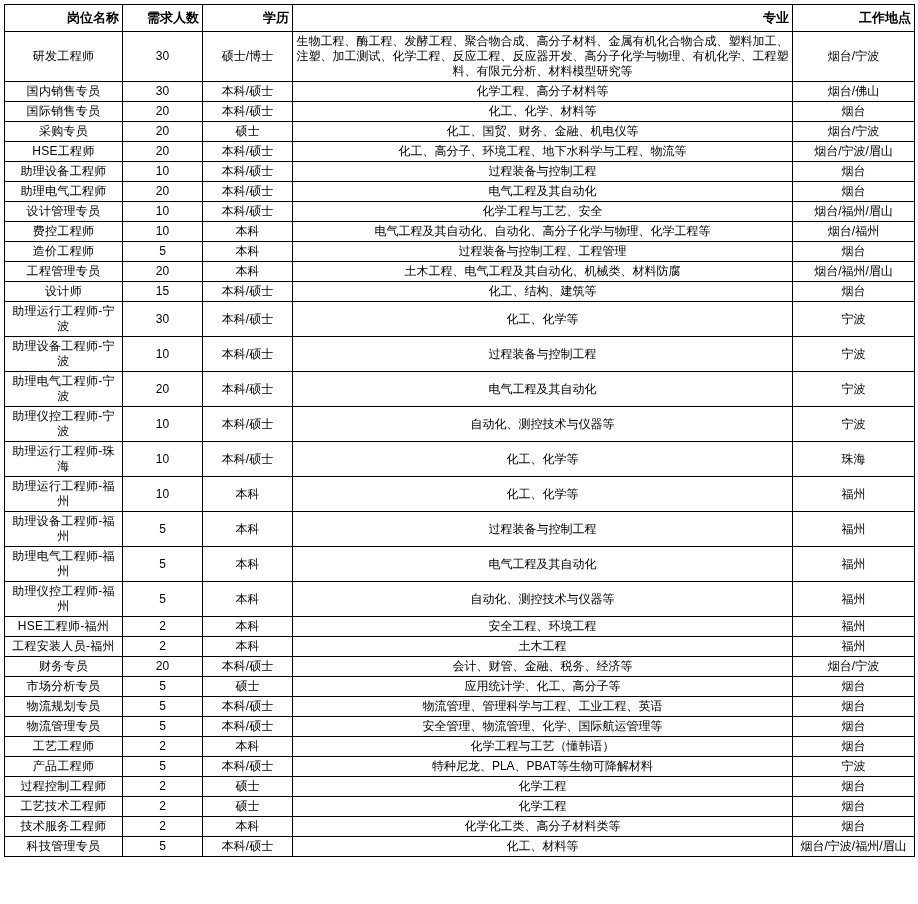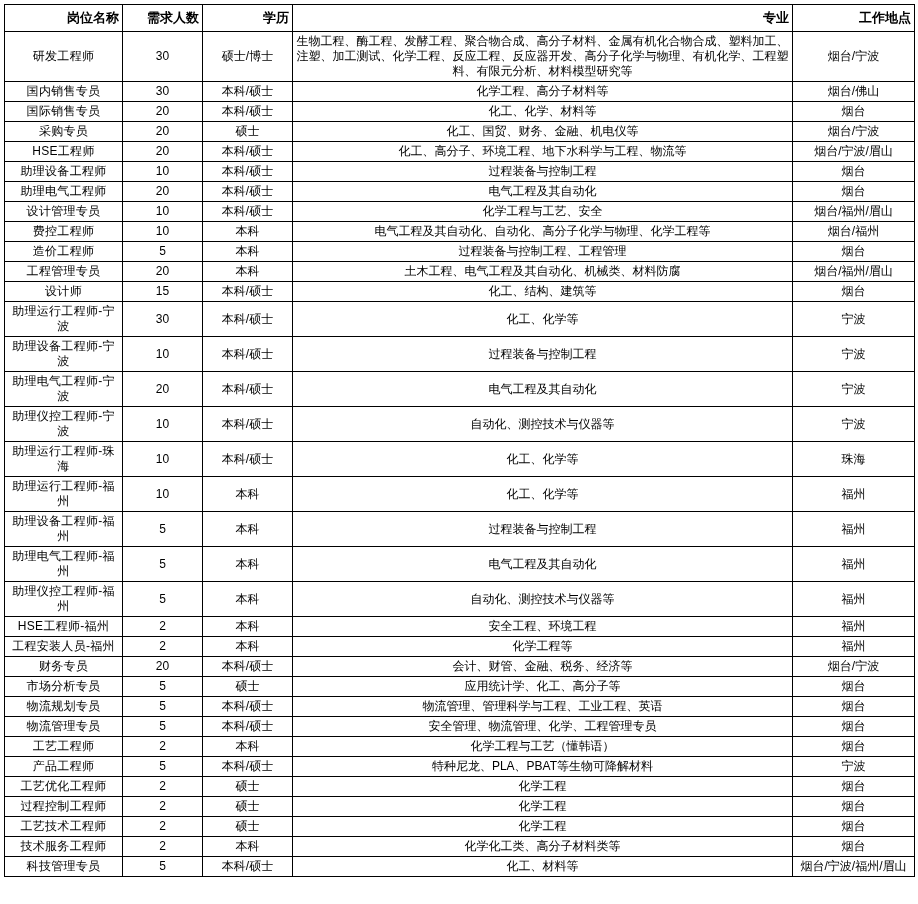--- a/index.html
+++ b/index.html
@@ -227,21 +227,21 @@
           <td class="name">HSE工程师-福州</td>
           <td>2</td>
           <td>本科</td>
           <td class="major multiline">安全工程、环境工程</td>
           <td>福州</td>
         </tr>
         <tr>
           <td class="name">工程安装人员-福州</td>
           <td>2</td>
           <td>本科</td>
-          <td class="major multiline">化学工程等</td>
+          <td class="major multiline">土木工程</td>
           <td>福州</td>
         </tr>
         <tr>
           <td class="name">财务专员</td>
           <td>20</td>
           <td>本科/硕士</td>
           <td class="major multiline">会计、财管、金融、税务、经济等</td>
           <td>烟台/宁波</td>
         </tr>
         <tr>
@@ -255,43 +255,36 @@
           <td class="name">物流规划专员</td>
           <td>5</td>
           <td>本科/硕士</td>
           <td class="major multiline">物流管理、管理科学与工程、工业工程、英语</td>
           <td>烟台</td>
         </tr>
         <tr>
           <td class="name">物流管理专员</td>
           <td>5</td>
           <td>本科/硕士</td>
-          <td class="major multiline">安全管理、物流管理、化学、工程管理专员</td>
+          <td class="major multiline">安全管理、物流管理、化学、国际航运管理等</td>
           <td>烟台</td>
         </tr>
         <tr>
           <td class="name">工艺工程师</td>
           <td>2</td>
           <td>本科</td>
           <td class="major multiline">化学工程与工艺（懂韩语）</td>
           <td>烟台</td>
         </tr>
         <tr>
           <td class="name">产品工程师</td>
           <td>5</td>
           <td>本科/硕士</td>
           <td class="major multiline">特种尼龙、PLA、PBAT等生物可降解材料</td>
           <td>宁波</td>
-        </tr>
-        <tr>
-          <td class="name">工艺优化工程师</td>
-          <td>2</td>
-          <td>硕士</td>
-          <td class="major multiline">化学工程</td>
-          <td>烟台</td>
         </tr>
         <tr>
           <td class="name">过程控制工程师</td>
           <td>2</td>
           <td>硕士</td>
           <td class="major multiline">化学工程</td>
           <td>烟台</td>
         </tr>
         <tr>
           <td class="name">工艺技术工程师</td>

